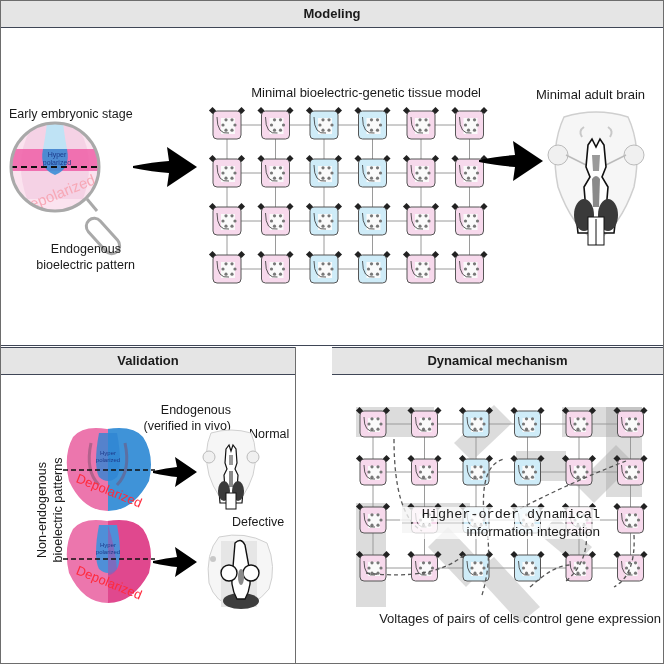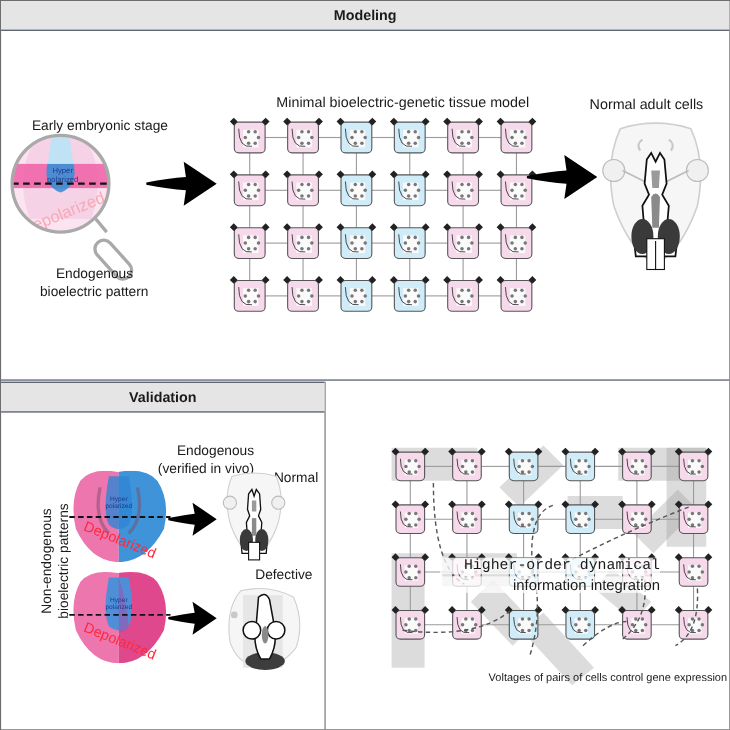--- a/index.html
+++ b/index.html
@@ -20,21 +20,21 @@
   svg { position: absolute; overflow: visible; }
 </style>
 </head>
 <body>
 
 <div class="frame"></div>
 
 <div class="panel" id="panel-modeling">
   <div class="panel-header">Modeling</div>
 
-  <div class="lbl" style="left:28px; top:106px;">Early embryonic stage</div>
+  <div class="lbl" style="left:8px; top:106px;">Early embryonic stage</div>
 
   <svg style="left:0; top:118px;" width="170" height="150">
     <defs>
       <clipPath id="lensclip">
           <circle cx="54" cy="48" r="44"></circle>
         </clipPath>
     </defs>
     <g clip-path="url(#lensclip)">
       <rect x="0" y="0" width="120" height="100" fill="#fbe3ef"></rect>
       <path d="M30,10 Q54,-6 78,10 Q96,40 82,80 L26,80 Q12,40 30,10 Z" fill="#f4cde2" opacity="0.8"></path>
@@ -410,21 +410,21 @@
         <path d="M252.5,156 Q252.5,174 264.5,172" stroke="#333" fill="none" stroke-width="0.8"></path>
         <rect x="245.5" y="147" width="5" height="5" fill="#222" transform="rotate(45 248 149.5)"></rect>
         <rect x="274.5" y="147" width="5" height="5" fill="#222" transform="rotate(45 277 149.5)"></rect>
       </g>
     </svg>
 
   <svg style="left:478px; top:140px;" width="66" height="40">
     <path d="M0,19 Q20,15 36,14 L34,0 L64,20 L34,40 L36,26 Q20,25 0,21 Z" fill="#000"></path>
   </svg>
 
-  <div class="lbl" style="left:535px; top:86px; font-size:13px;">Normal adult cells</div>
+  <div class="lbl" style="left:535px; top:86px; font-size:13px;">Minimal adult brain</div>
 
   <svg style="left:545px; top:106px;" width="100" height="140">
     <path d="M18,10 Q50,0 82,10 Q96,40 88,80 Q74,120 50,134 Q26,120 12,80 Q4,40 18,10 Z" fill="#f6f6f6" stroke="#cfcfcf" stroke-width="1.5"></path>
     <circle cx="12" cy="48" r="10" fill="#f0f0f0" stroke="#bbb"></circle>
     <circle cx="88" cy="48" r="10" fill="#f0f0f0" stroke="#bbb"></circle>
     <line x1="20" y1="48" x2="40" y2="58" stroke="#bbb" stroke-width="1.5"></line>
     <line x1="80" y1="48" x2="60" y2="58" stroke="#bbb" stroke-width="1.5"></line>
     <path d="M36,30 q-4,-6 2,-10" stroke="#c8c8c8" fill="none" stroke-width="2"></path>
     <path d="M64,30 q4,-6 -2,-10" stroke="#c8c8c8" fill="none" stroke-width="2"></path>
     <path d="M42,38 L46,32 L50,40 L54,32 L58,38 L60,60 L56,70 L62,80 L60,104 L70,108 L68,126 L32,126 L30,108 L40,104 L38,80 L44,70 L40,60 Z" fill="#fff" stroke="#111" stroke-width="1.6"></path>
@@ -510,20 +510,21 @@
     <circle cx="8" cy="26" r="3" fill="#c8c8c8"></circle>
     <ellipse cx="36" cy="68" rx="18" ry="8" fill="#3d3d3d"></ellipse>
     <path d="M30,10 Q36,4 40,12 L44,34 Q48,52 40,66 L32,66 Q24,52 28,34 Z" fill="#fff" stroke="#111" stroke-width="1.4"></path>
     <circle cx="24" cy="40" r="8" fill="#fff" stroke="#111" stroke-width="1.4"></circle>
     <circle cx="46" cy="40" r="8" fill="#fff" stroke="#111" stroke-width="1.4"></circle>
     <ellipse cx="36" cy="44" rx="3" ry="8" fill="#8a8a8a"></ellipse>
   </svg>
 </div>
 
 <div class="panel" id="panel-dynamics">
+  <div class="panel-header">Dynamical mechanism</div>
 
   <svg id="dyn-grid" style="left:22px; top:58px;" width="290" height="200">
       <path d="M0,0 h78 v30 h-78 Z" fill="#9a9a9a" opacity="0.35" transform="translate(2,2)"></path>
       <path d="M98,36 l40,-38 l18,18 l-40,38 Z" fill="#9a9a9a" opacity="0.35" transform="translate(2,2)"></path>
       <path d="M206,0 h80 v30 h-80 Z" fill="#9a9a9a" opacity="0.35" transform="translate(2,2)"></path>
       <path d="M250,0 h36 v90 h-36 Z" fill="#9a9a9a" opacity="0.35" transform="translate(2,2)"></path>
       <path d="M160,44 h50 v30 h-50 Z" fill="#9a9a9a" opacity="0.35" transform="translate(2,2)"></path>
       <path d="M0,96 h30 v104 h-30 Z" fill="#9a9a9a" opacity="0.35" transform="translate(2,2)"></path>
       <path d="M46,96 h68 v30 h-68 Z" fill="#9a9a9a" opacity="0.35" transform="translate(2,2)"></path>
       <path d="M92,120 l38,40 l-20,20 l-38,-40 Z" fill="#9a9a9a" opacity="0.35" transform="translate(2,2)"></path>
@@ -885,14 +886,14 @@
       <path d="M12,168 Q80,176 110,150" fill="none" stroke="#555" stroke-width="1.3" stroke-dasharray="4,3"></path>
       <path d="M154,110 Q210,80 272,56" fill="none" stroke="#555" stroke-width="1.3" stroke-dasharray="4,3"></path>
       <path d="M232,122 Q236,156 212,176" fill="none" stroke="#555" stroke-width="1.3" stroke-dasharray="4,3"></path>
       <path d="M176,182 Q200,160 216,160" fill="none" stroke="#555" stroke-width="1.3" stroke-dasharray="4,3"></path>
       <path d="M280,130 Q282,170 260,182" fill="none" stroke="#555" stroke-width="1.3" stroke-dasharray="4,3"></path>
     </svg>
 
   <div class="lbl center" style="left:68px; top:160px; width:200px; font-size:13.5px; background:rgba(255,255,255,0.75);font-family:Liberation Mono, monospace;">Higher-order dynamical</div>
   <div class="lbl center" style="left:68px; top:177px; width:200px; font-size:13.5px; background:rgba(255,255,255,0.75);">information integration</div>
 
-  <div class="lbl center" style="left:0; top:264px; width:329px; font-size:10px;">Voltages of pairs of cells control gene expression</div>
+  <div class="lbl center" style="left:0; top:264px; width:329px; font-size:13px;">Voltages of pairs of cells control gene expression</div>
 </div>
 
 </body></html>

